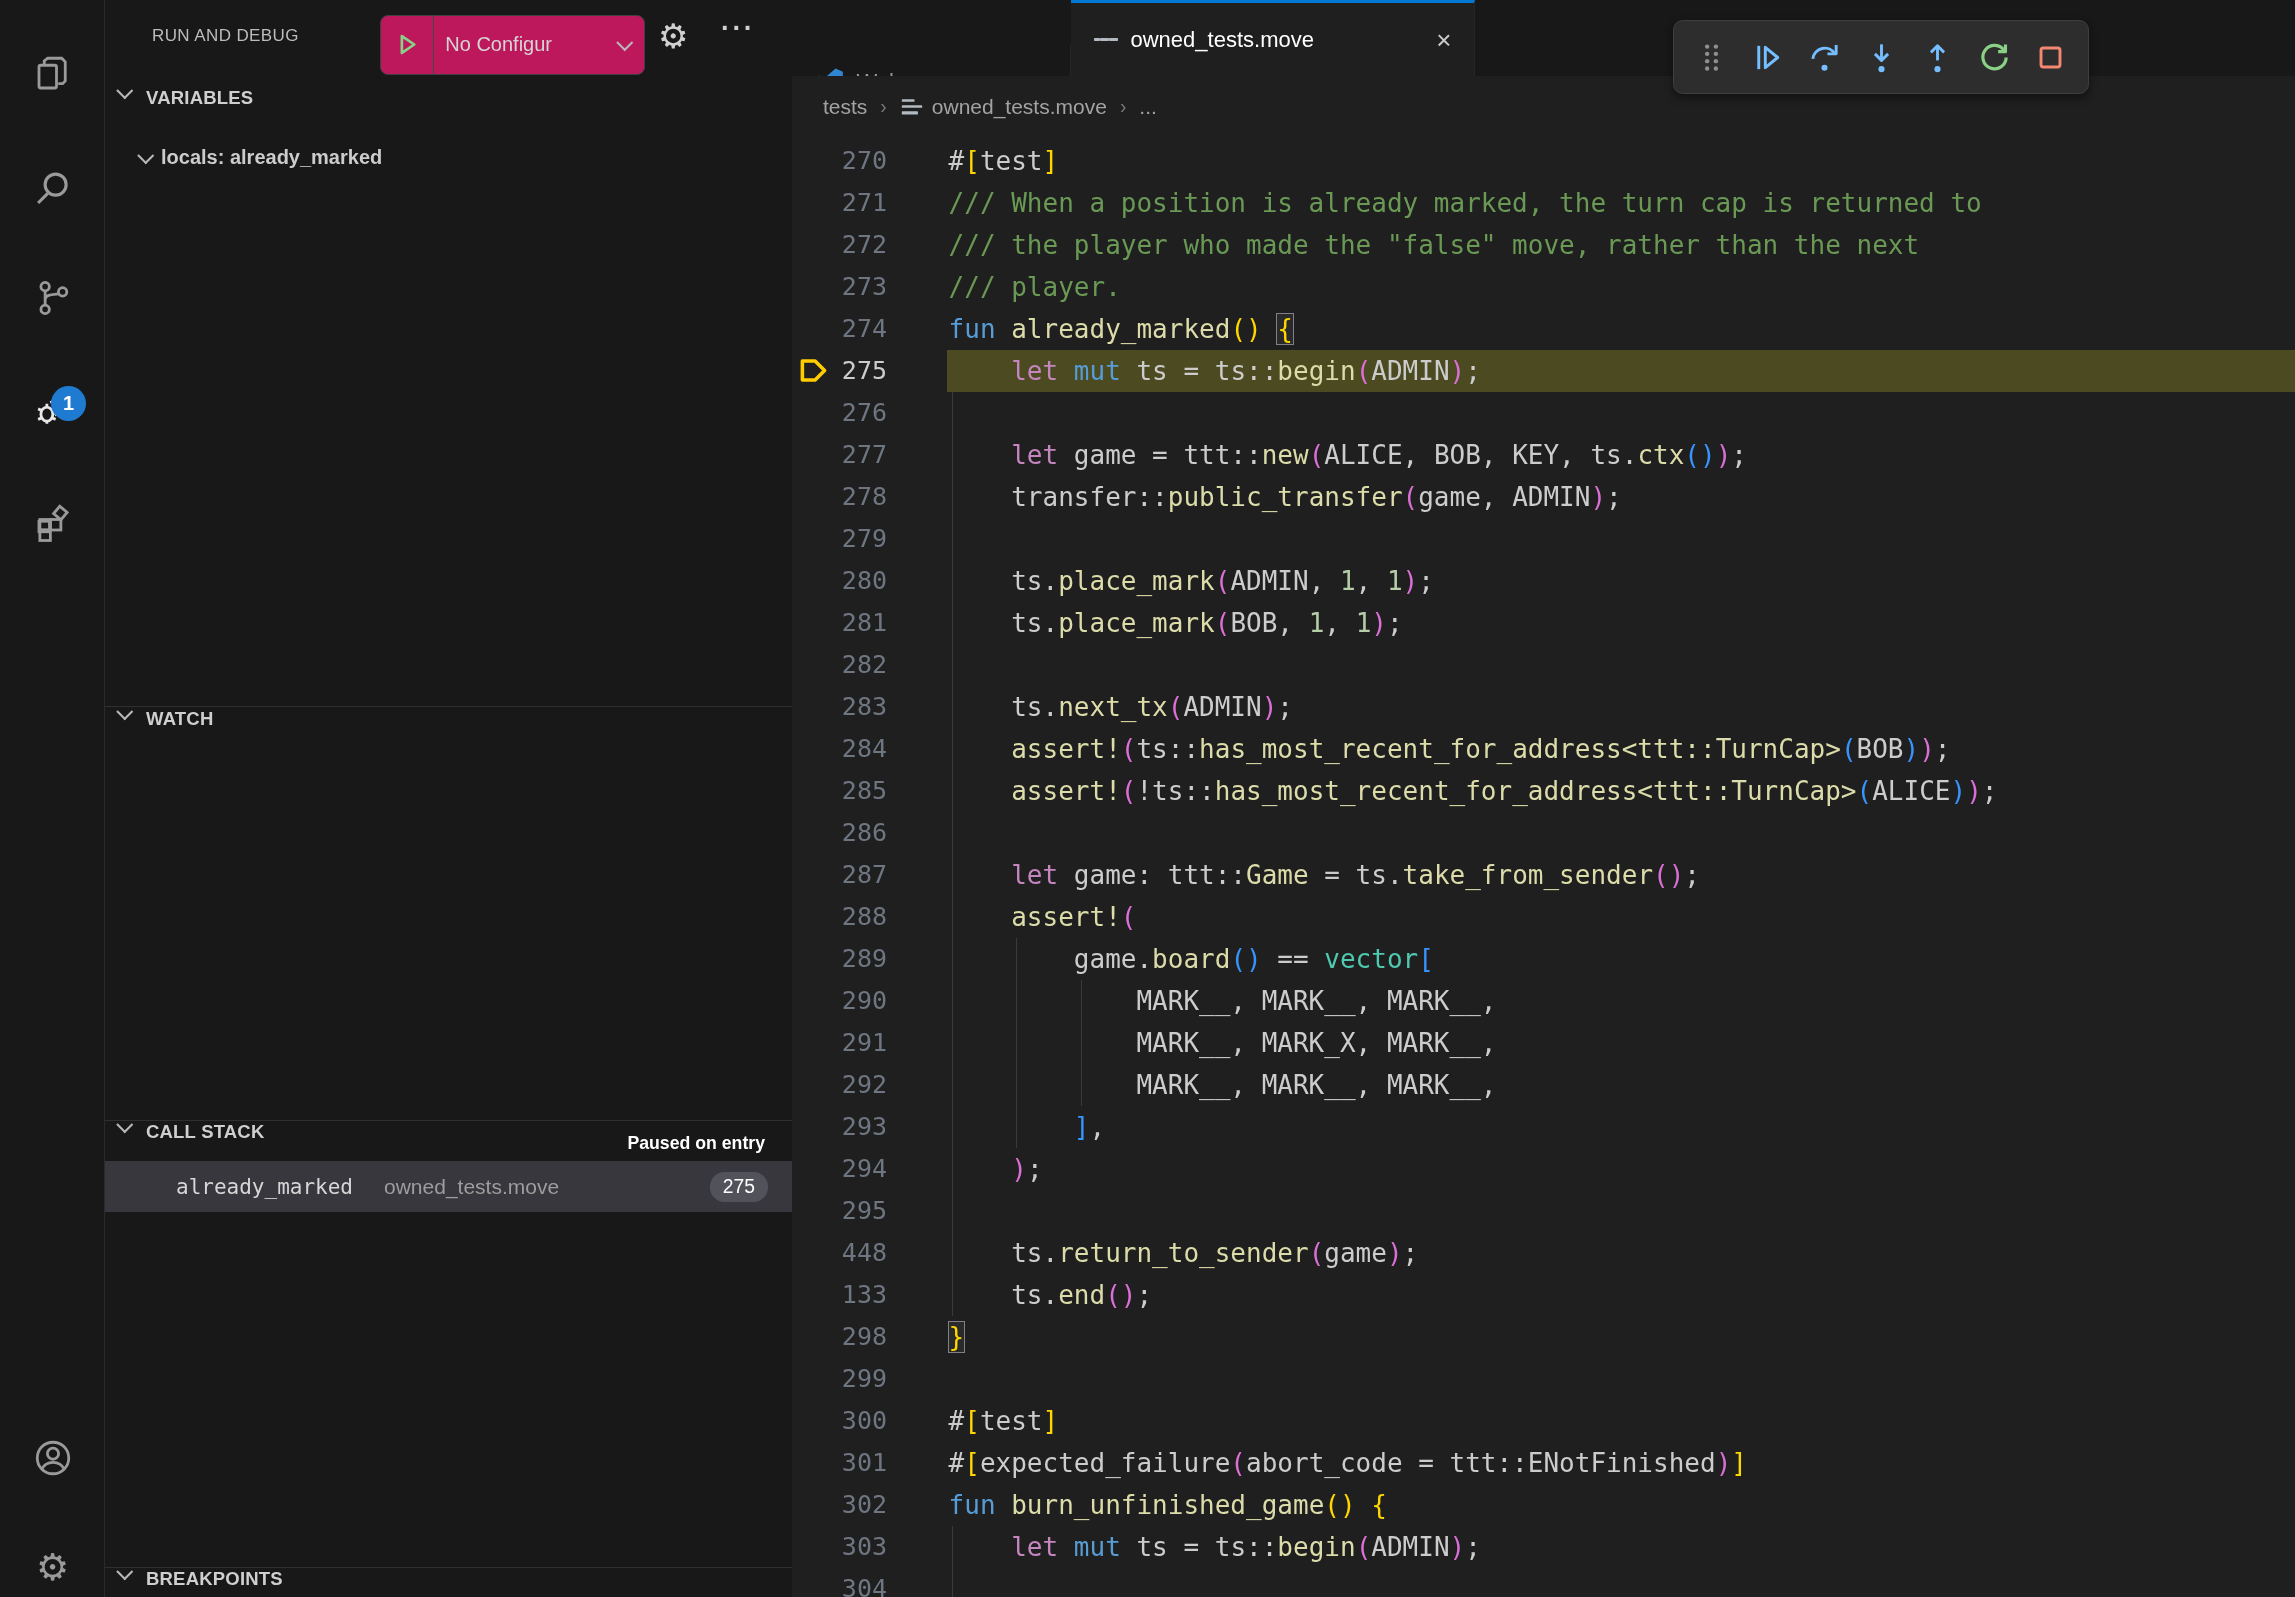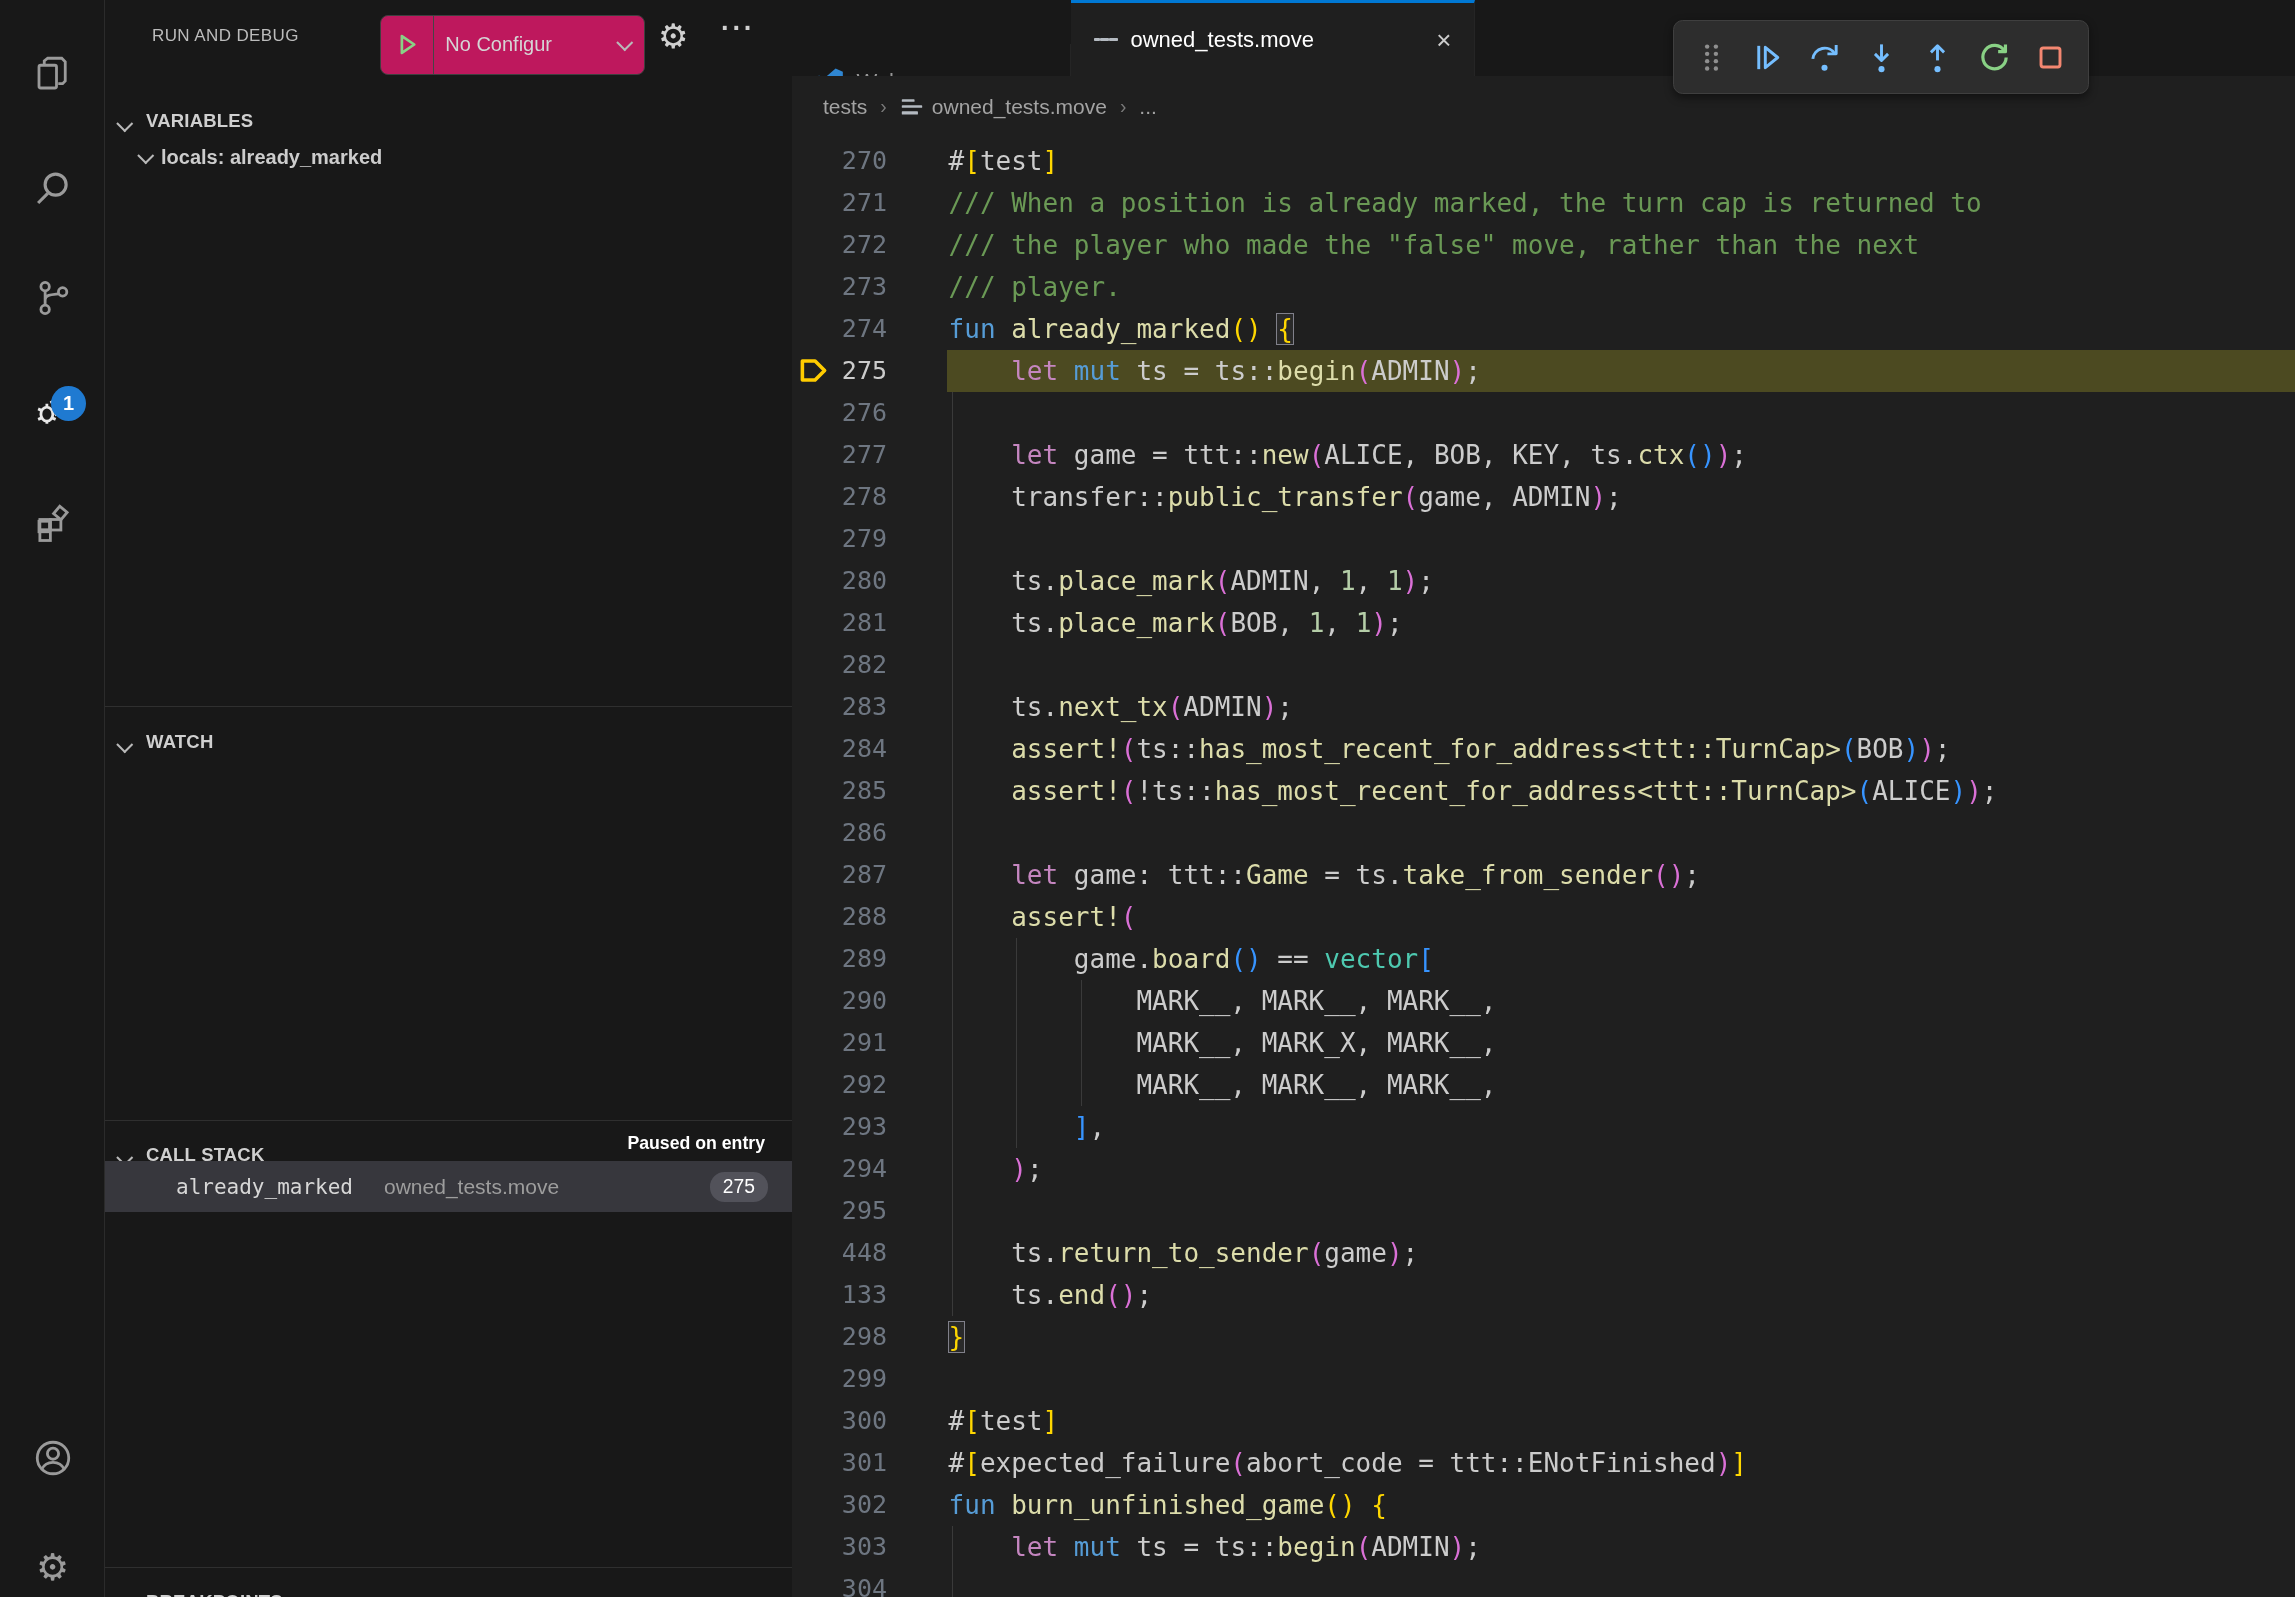--- a/index.html
+++ b/index.html
@@ -26,21 +26,21 @@
              border:0.8px solid #3f3f3f; border-radius:8px; display:flex; align-items:center; }
   .cfg-play { width:53px; height:100%; display:flex; align-items:center; justify-content:center;
               border-right:0.8px solid #454545; }
   .cfg-label { flex:1; color:#d5d5d5; font-size:20px; padding-left:11.3px; white-space:nowrap; overflow:hidden; }
   .cfg-chev { margin:0 11.3px 0 0; }
   .sb-gear { position:absolute; left:553px; top:19.3px; color:#d0d0d0; }
   .sb-more { position:absolute; left:616px; top:13px; color:#d0d0d0; font-size:27px; font-weight:bold; letter-spacing:2.4px; }
 
   .chev { display:inline-block; width:12px; height:12px; border-left:2px solid #b9b9b9;
           border-bottom:2px solid #b9b9b9; transform:rotate(-45deg) translateY(-3.2px); }
-  .sb-head { position:absolute; left:0; width:687px; height:45px; display:flex; align-items:flex-end; }
+  .sb-head { position:absolute; left:0; width:687px; height:45px; display:flex; align-items:flex-start; }
   .sb-head .chev { margin-left:16px; }
   .sb-head .lbl { margin-left:13px; font-size:18.5px; font-weight:bold; color:#cfcfcf; letter-spacing:0.2px; }
   .sb-divider { position:absolute; left:0; width:687px; height:0.8px; background:#2f2f2f; }
 
   .locals-row { position:absolute; left:0; top:135px; width:687px; height:45px; display:flex; align-items:center; }
   .locals-row .chev { margin-left:37px; }
   .locals-row .lbl { margin-left:7px; font-size:20px; font-weight:bold; color:#cccccc; }
 
   .paused { position:absolute; right:27px; top:0; height:45px; display:flex; align-items:center;
             font-size:17.7px; font-weight:bold; color:#ffffff; }

